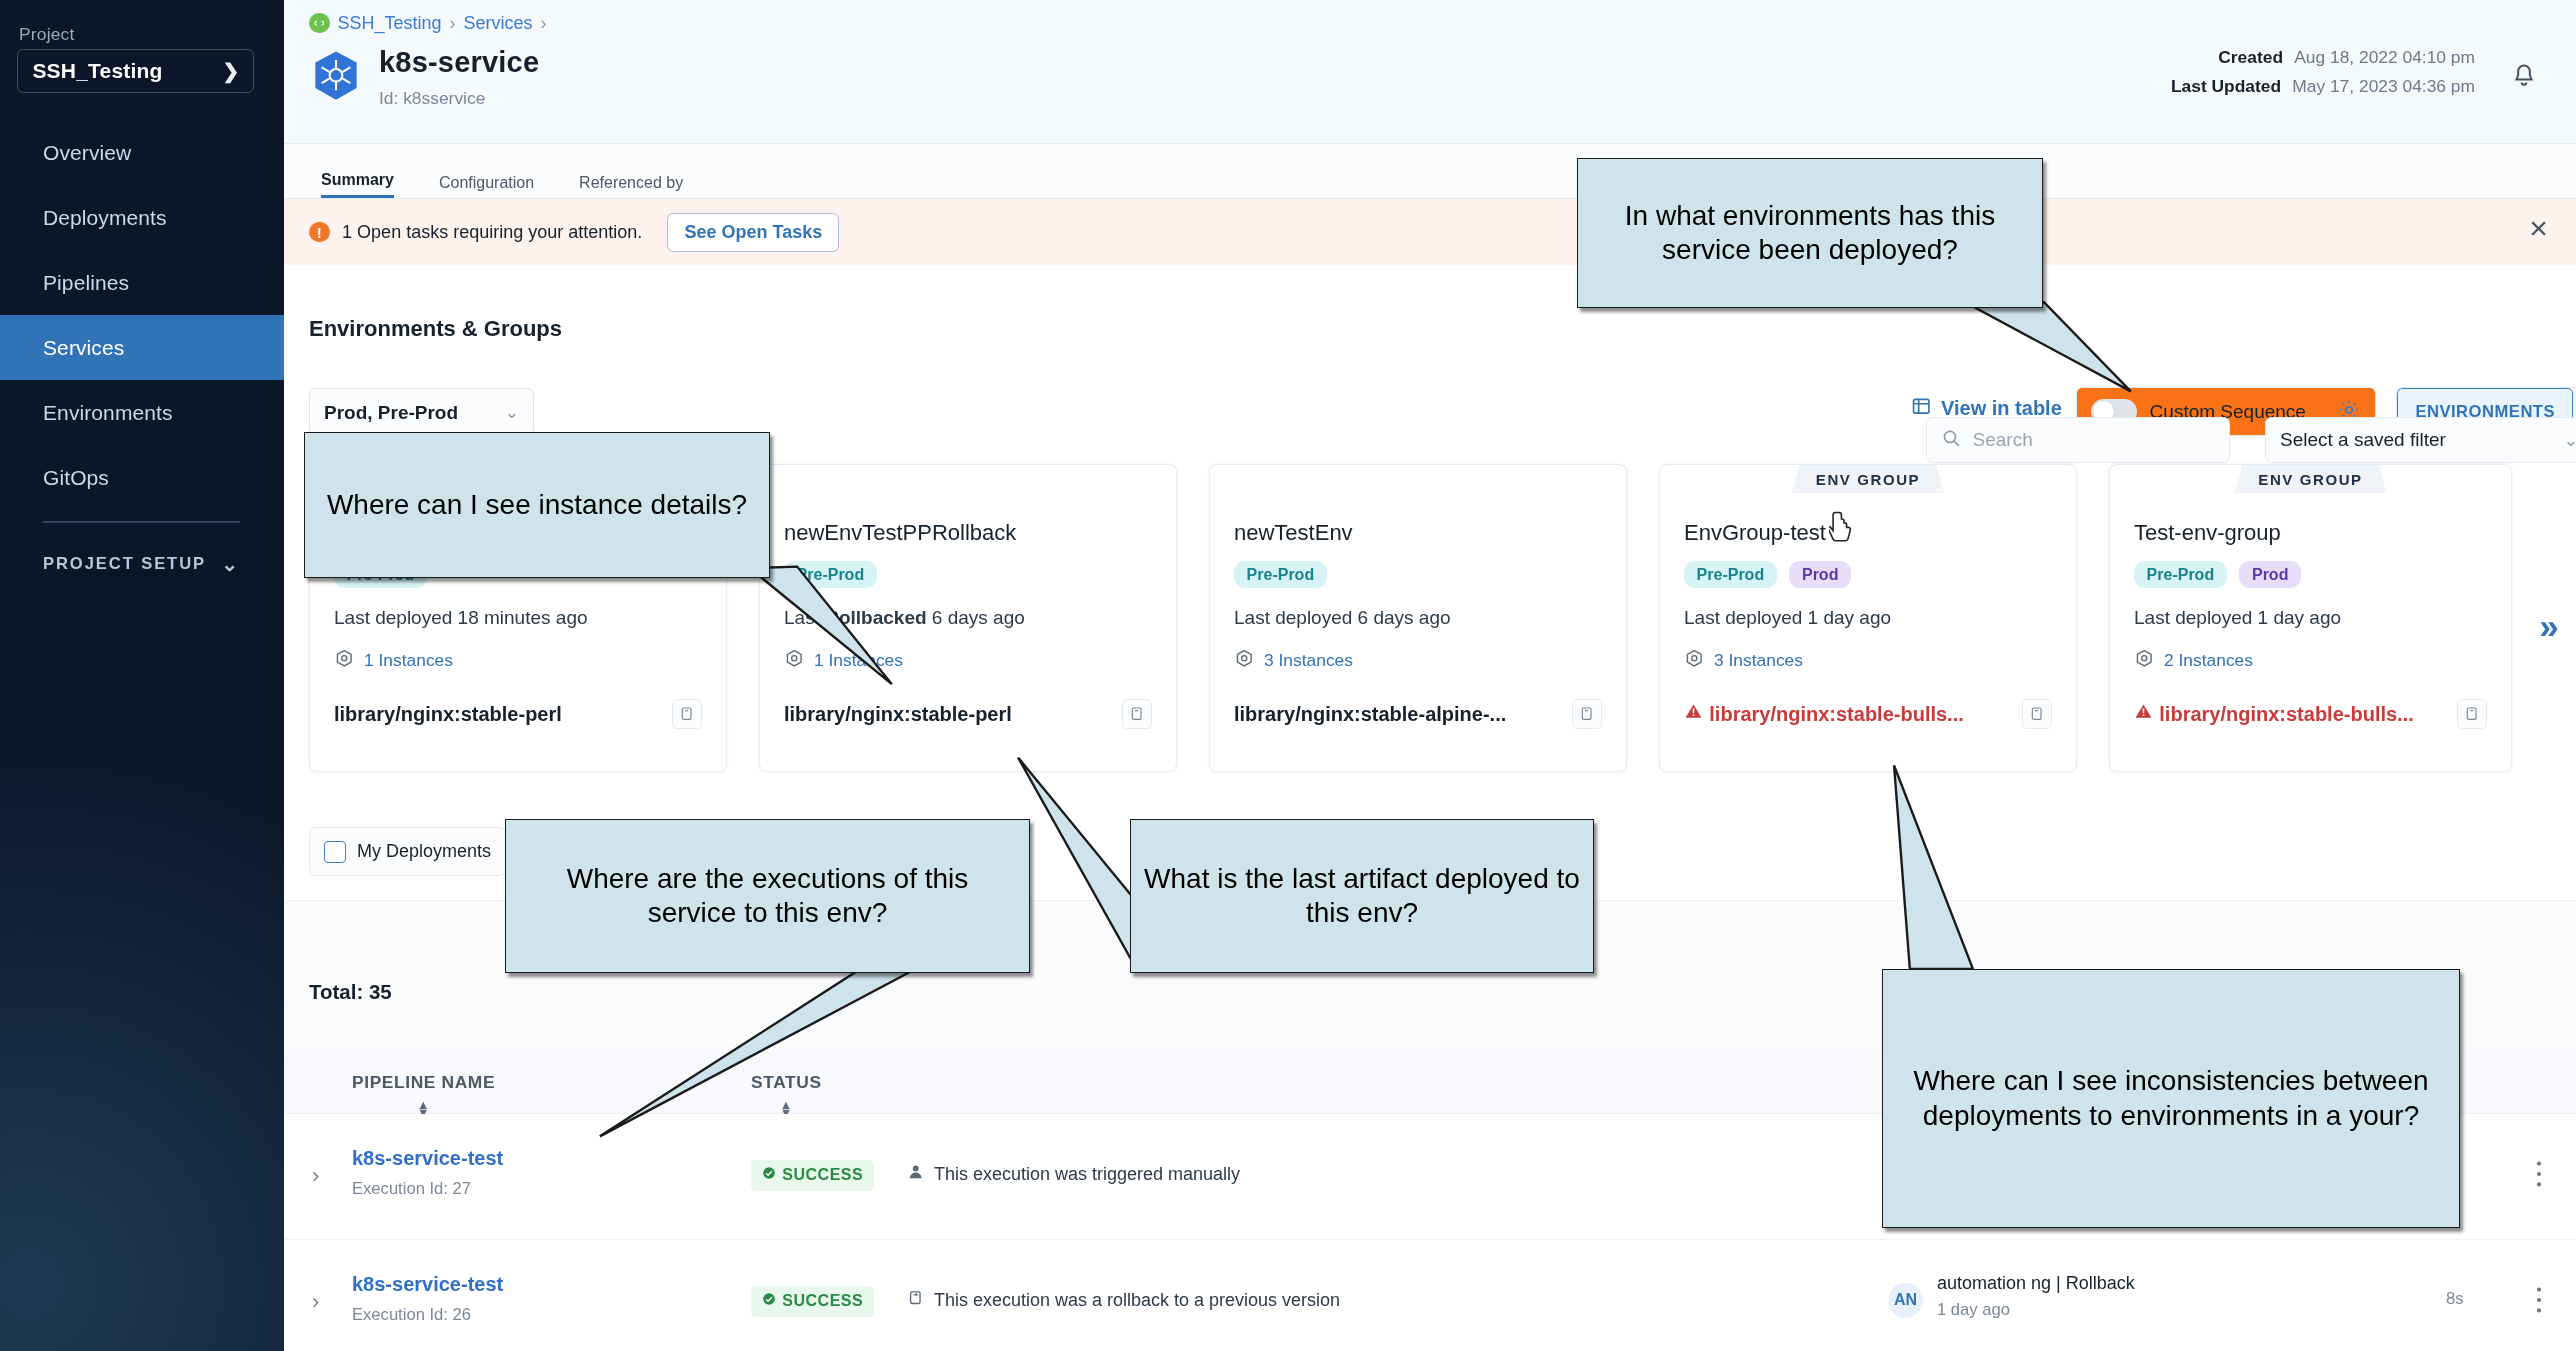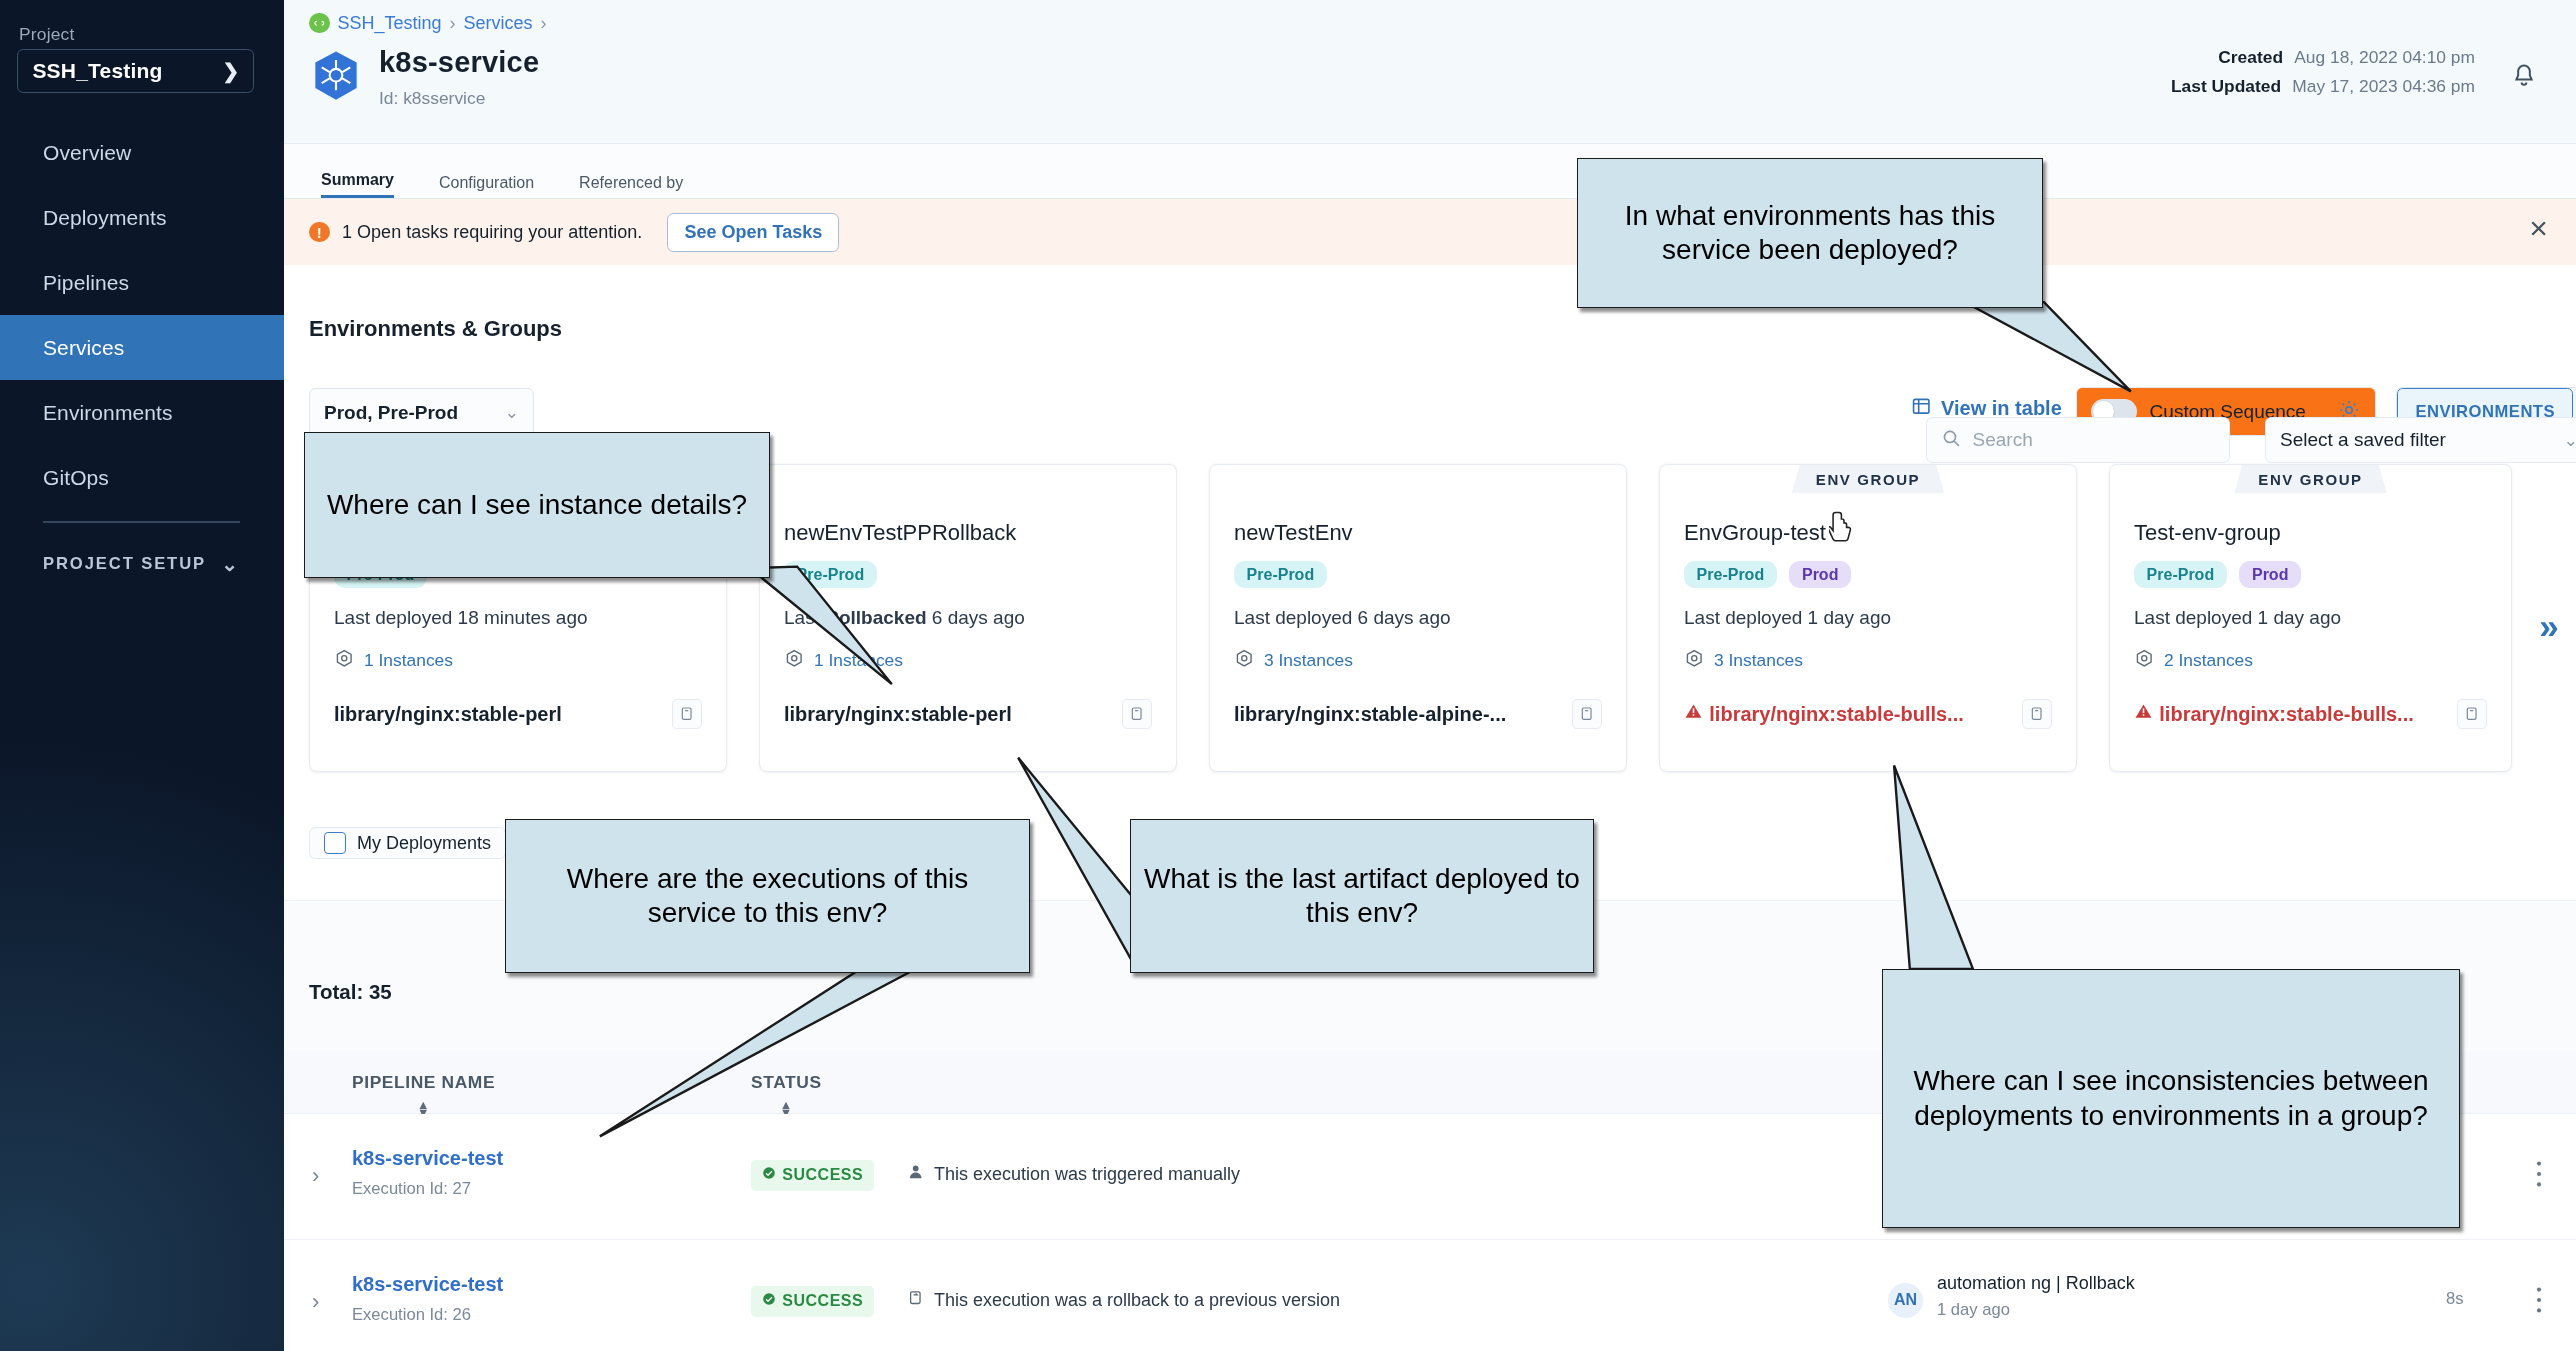--- a/index.html
+++ b/index.html
@@ -215,21 +215,21 @@
     position: absolute; right: 17.4px; top: 158px;
     font-size: 35px; color: #3173b7; font-weight: 700; line-height: 1;
   }
 
   
   .filter-row {
     position: absolute; left: 0; top: 797px; width: 2292px; height: 103px;
     background: #fff;
   }
   .mydep {
-    position: absolute; left: 25px; top: 30px; height: 32px;
+    position: absolute; left: 25px; top: 30px; height: 49px;
     border: 0.8px solid #e4eaf1; border-radius: 6.3px; background: #fbfcfe;
     display: flex; align-items: center; gap: 11px; padding: 0 14px;
   }
   .cbox { width: 22px; height: 22px; border: 1.6px solid #3a7ecb; border-radius: 4px; background:#fff; flex:none;}
   .mydep .mtxt { font-size: 18px; color: #16212e; white-space: nowrap; }
   .search-box {
     position: absolute; left: 1642px; top: 417px; width: 304px; height: 46px;
     border: 0.8px solid #e4eaf1; border-radius: 6.3px; background: #fbfcfe;
     display: flex; align-items: center; gap: 11px; padding: 0 14px;
   }
@@ -722,21 +722,21 @@
   </svg>
 
   <div class="callout" style="left:1577px; top:158px; width:466px; height:150px;">In what environments has this service been deployed?</div>
 
   <div class="callout" style="left:304px; top:432px; width:466px; height:146px;">Where can I see instance details?</div>
 
   <div class="callout" style="left:505px; top:819px; width:525px; height:154px;">Where are the executions of this service to this env?</div>
 
   <div class="callout" style="left:1130px; top:819px; width:464px; height:154px;">What is the last artifact deployed to this env?</div>
 
-  <div class="callout" style="left:1882px; top:969px; width:578px; height:259px;">Where can I see inconsistencies between deployments to environments in a group?</div>
+  <div class="callout" style="left:1882px; top:969px; width:578px; height:259px;">Where can I see inconsistencies between deployments to environments in a your?</div>
 
   <div style="position:absolute; left:1829px; top:511px; z-index:60;">
     <svg width="27" height="33" viewBox="0 0 34 42">
       <path d="M8 2c-2 0-3 1.4-3 3v20l-3-4c-1.4-1.8-4-.4-3 1.8l6 13c.6 1.3 1.6 2 3 2h13c1.6 0 2.6-.8 3-2.4L27 24c.4-2-1-3.2-2.6-3.2h-2.2v-3.2c0-1.5-1-2.5-2.4-2.5h-.9v-2.5c0-1.5-1-2.5-2.4-2.5h-.9V5c0-1.6-1-3-3-3z" fill="#fff" stroke="#222" stroke-width="2"></path>
     </svg>
   </div>
 
 </div>
 
 

